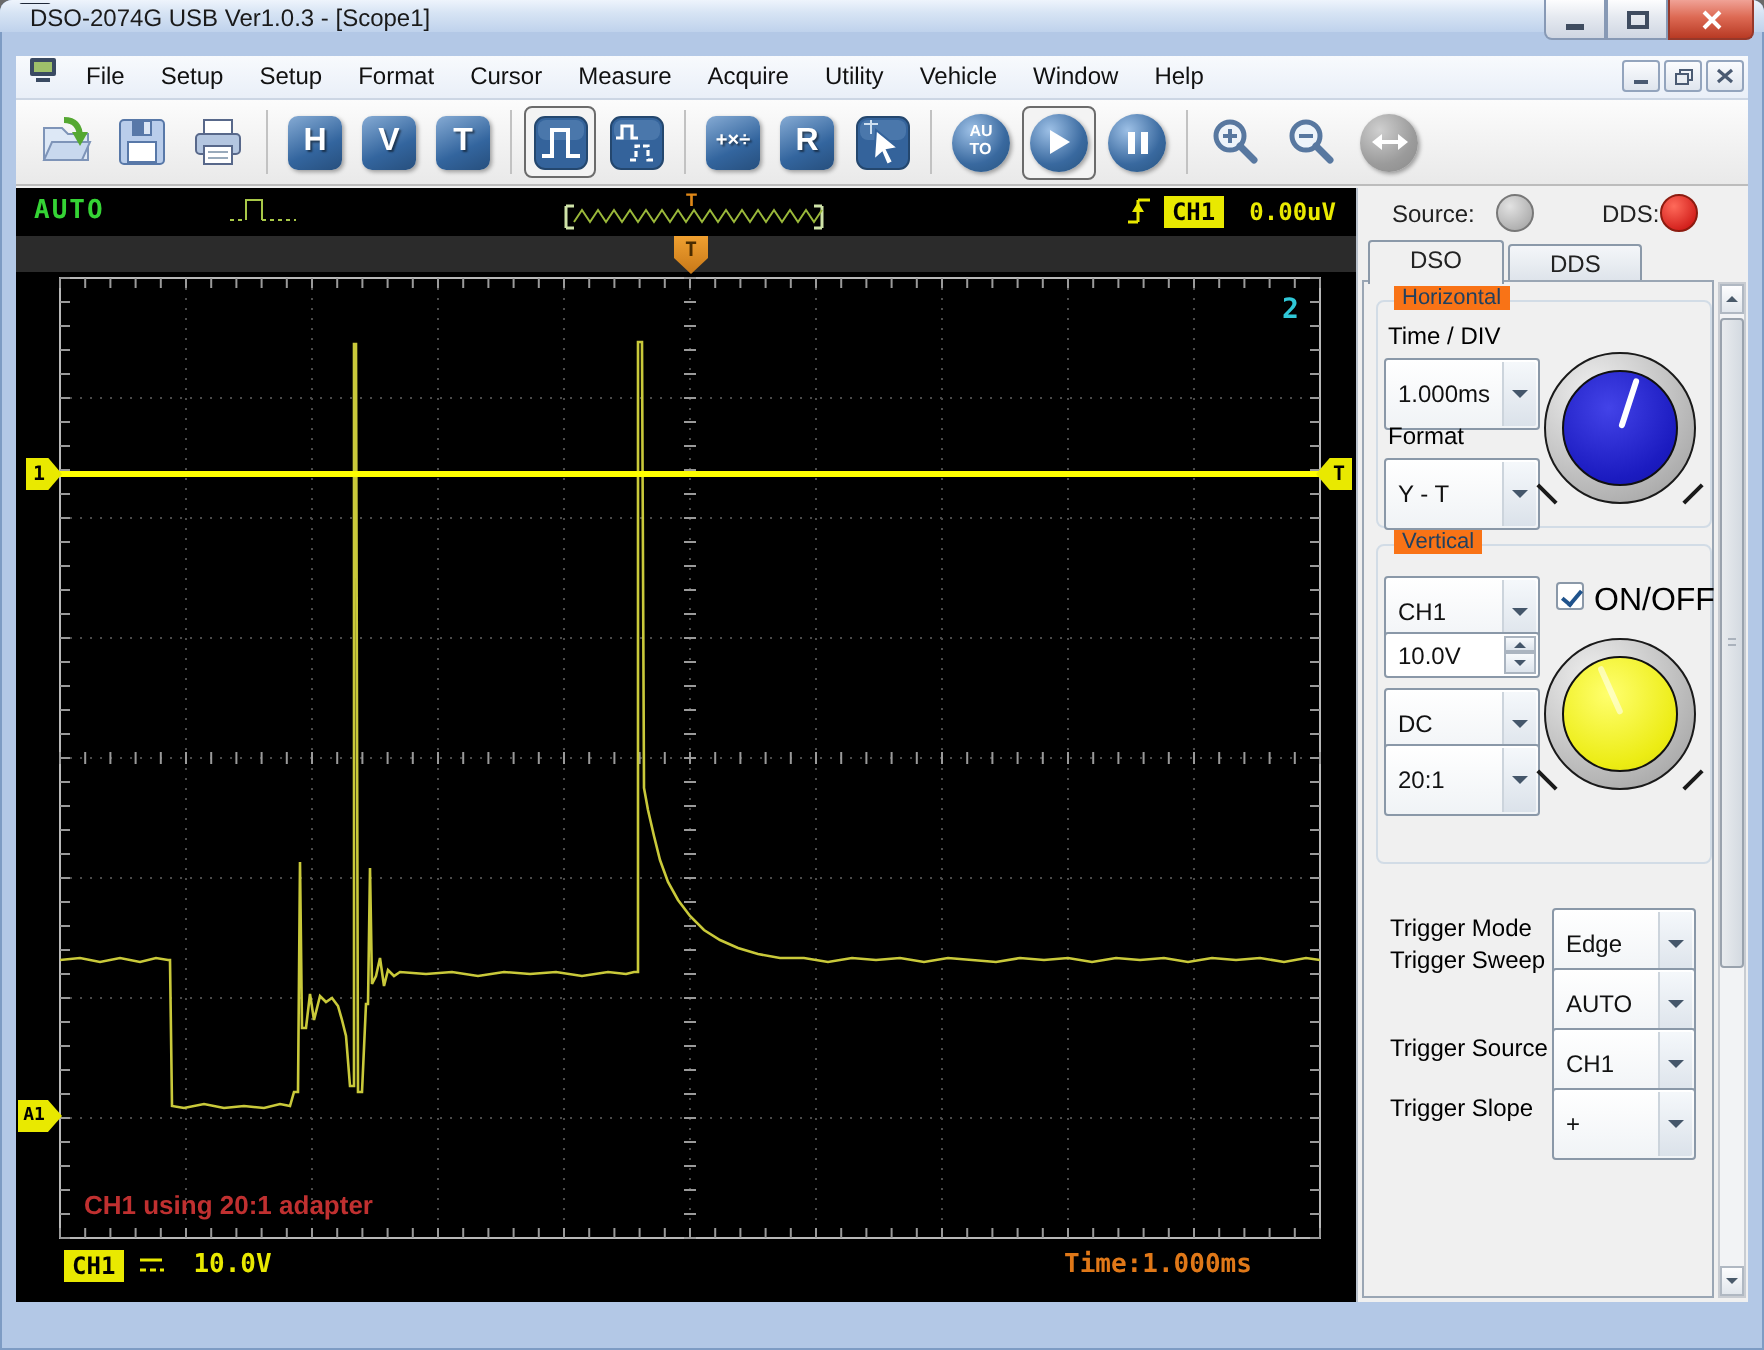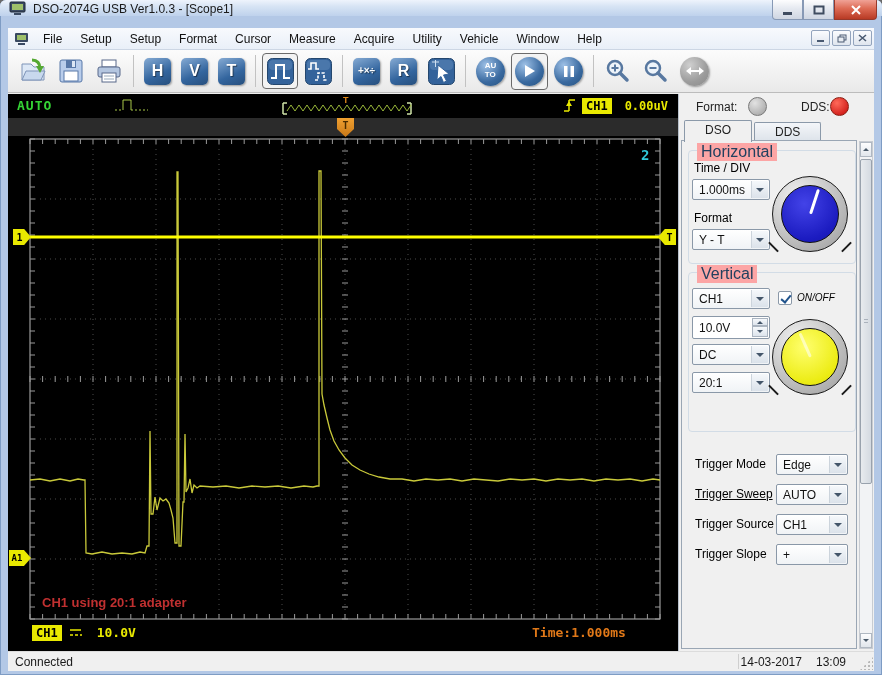--- a/index.html
+++ b/index.html
@@ -2,33 +2,33 @@
 <html><head>
 <meta charset="utf-8">
 <style>
   * { margin:0; padding:0; box-sizing:border-box; }
   html,body { width:882px; height:675px; font-family:"Liberation Sans", sans-serif; background:#6a6a6a; }
   .window { position:relative; width:882px; height:675px; background:#b3c8e6; border-radius:6px 6px 0 0; overflow:hidden;
             box-shadow: inset 0 0 0 1px #7e9cc4; }
 
   
   .titlebar { position:absolute; top:0; left:0; right:0; height:16px;
-              background:linear-gradient(#eef4fc,#d7e4f4 40%,#bfd2ec); display:flex; align-items:flex-end; padding-left:9px; }
+              background:linear-gradient(#eef4fc,#d7e4f4 40%,#bfd2ec); display:flex; align-items:flex-start; padding-left:9px;flex-direction:column; }
   .title-text { font-size:12px; color:#1a1a1a; margin-left:6px; }
   .winbtns { position:absolute; top:0; right:5px; display:flex; }
   .winbtn { width:31px; height:20px; border:1px solid #8799b5; border-top:none; display:flex; align-items:center; justify-content:center;
             background:linear-gradient(#fdfdfe,#e5e9f0 45%,#cfd6e2); }
   .winbtn.min { border-radius:0 0 0 4px; }
   .winbtn.close { width:43px; border-radius:0 0 4px 0; background:linear-gradient(#f0a296,#dd6a54 45%,#b83a24); border-color:#96382a; }
 
   
   .client { position:absolute; top:28px; left:8px; right:8px; bottom:24px; background:#f0f0f0; }
 
   .menubar { position:relative; height:22px; background:linear-gradient(#f8fafd,#e9eff8); border-bottom:1px solid #ccd6e4;
-             display:flex; align-items:center; padding-left:6px; }
+             display:flex; align-items:flex-start; padding-left:6px; }
   .menu-item { font-size:12px; color:#111; padding:3px 9px; }
   .mdi-btns { position:absolute; right:2px; top:2px; display:flex; gap:2px; }
   .mdi-btn { width:19px; height:16px; border:1px solid #93a4bd; border-radius:2px;
              background:linear-gradient(#fbfcfe,#dfe5ee); display:flex; align-items:center; justify-content:center; }
 
   .toolbar { height:43px; background:linear-gradient(#fcfcfc,#e9e9e9); border-bottom:1px solid #bcbcbc;
              display:flex; align-items:center; padding-left:6px; }
   .tb-sep { width:1px; height:32px; background:#c2c2c2; margin:0 5px; }
   .tbtn-wrap { padding:3px; border:1px solid transparent; border-radius:4px; margin:0 1px; }
   .tbtn-wrap.selected { border-color:#6b6b6b; background:#f3f3f3; }
@@ -80,42 +80,42 @@
   .indicator { position:absolute; top:1px; width:19px; height:19px; border-radius:50%; }
   .ind-gray { left:69px; background:radial-gradient(circle at 35% 30%, #e2e2e2, #9e9e9e); border:1px solid #787878; }
   .ind-red { left:151px; background:radial-gradient(circle at 35% 30%, #ff6a5a, #c40808); border:1px solid #8c1c10; }
   .tabs { position:absolute; left:5px; top:26px; display:flex; align-items:flex-end; height:21px; }
   .tab { height:19px; padding:2px 20px; font-size:12px; color:#222; border:1px solid #8b99a9; border-bottom:none;
          border-radius:2px 2px 0 0; background:linear-gradient(#f4f6f9,#dde3ea); margin-right:2px; }
   .tab.active { height:22px; background:#f0f0f0; margin-bottom:-1px; z-index:2; }
   .tab-page { position:absolute; left:2px; right:17px; top:46px; bottom:2px; border:1px solid #9aa6b4; background:#f0f0f0; }
 
   .groupbox { position:absolute; left:6px; width:168px; border:1px solid #d2dce6; border-radius:4px; }
-  .groupbox .legend { position:absolute; top:-8px; left:8px; background:#fca5a5; padding:0 4px; font-size:16px; color:#21405f; }
+  .groupbox .legend { position:absolute; top:-8px; left:8px; background:#f97316; padding:0 4px; font-size:11px; color:#21405f; }
   .gb-horizontal { top:9px;  height:114px; }
   .gb-vertical   { top:131px; height:160px; }
   .gb-trigger    { top:299px; height:166px; }
 
   .ctl-label { position:absolute; font-size:12px; color:#000; }
-  .combo { position:absolute; height:21px; background:linear-gradient(#ffffff,#f0f3f6); border:1px solid #8a98a8; border-radius:2px;
+  .combo { position:absolute; height:36px; background:linear-gradient(#ffffff,#f0f3f6); border:1px solid #8a98a8; border-radius:2px;
            font-size:12px; color:#111; display:flex; align-items:center; padding-left:6px; }
   .combo .arrow { position:absolute; right:1px; top:1px; bottom:1px; width:17px; display:flex; align-items:center; justify-content:center;
                   border-left:1px solid #ccd4dc; background:linear-gradient(#f5f8fb,#dbe2ea); border-radius:0 1px 1px 0; }
   .combo .arrow i { display:block; width:0; height:0; border:4px solid transparent; border-top-color:#44566a; margin-top:4px; }
   .spinner { position:absolute; height:23px; background:#fff; border:1px solid #8a98a8; border-radius:2px; font-size:12px; color:#111;
              display:flex; align-items:center; padding-left:6px; }
   .spin-btns { position:absolute; right:1px; top:1px; bottom:1px; width:16px; display:flex; flex-direction:column; }
   .spin-btn { flex:1; border:1px solid #aab4c0; background:linear-gradient(#f6f9fc,#dde4ec); display:flex; align-items:center; justify-content:center; }
   .spin-btn i { width:0; height:0; border:3px solid transparent; }
   .spin-up i { border-bottom-color:#44566a; margin-top:-3px; }
   .spin-down i { border-top-color:#44566a; margin-top:3px; }
   .checkbox { position:absolute; width:14px; height:14px; background:#fff; border:1px solid #8a98a8; border-radius:2px; }
   .checkbox:after { content:''; position:absolute; left:2px; top:3px; width:8px; height:4px;
                     border-left:2px solid #20538c; border-bottom:2px solid #20538c; transform:rotate(-50deg); }
-  .checkbox-label { position:absolute; font-size:10px; color:#000;font-style:italic; }
+  .checkbox-label { position:absolute; font-size:16px; color:#000; }
 
   .knob { position:absolute; width:76px; height:76px; border-radius:50%; border:1px solid #1a1a1a;
           background:radial-gradient(circle at 32% 26%, #efefef, #b4b4b4 70%, #9a9a9a); }
   .knob:before, .knob:after { content:''; position:absolute; width:13px; height:2px; background:#1a1a1a; bottom:3px; }
   .knob:before { left:-6px; transform:rotate(45deg); }
   .knob:after  { right:-6px; transform:rotate(-45deg); }
   .knob-inner { position:absolute; inset:8px; border-radius:50%; border:1px solid #101010; }
   .knob-blue .knob-inner { background:radial-gradient(circle at 40% 32%, #4343e8, #1b1bc0 70%, #1414a8); }
   .knob-yellow .knob-inner { background:radial-gradient(circle at 40% 32%, #ffff6e, #ecec14 70%, #d8d80c); }
   .knob .pointer { position:absolute; left:calc(50% - 1.5px); top:calc(50% - 26px); width:3px; height:26px; border-radius:2px;
@@ -704,21 +704,21 @@
             <path d="M2,4 h11" stroke="#e9e900" stroke-width="1.5"></path>
             <path d="M2,9 h3 M7,9 h3 M12,9 h2" stroke="#e9e900" stroke-width="1.5"></path>
           </svg>
           <span class="ch-volts">10.0V</span>
         </div>
         <div class="time-readout">Time:1.000ms</div>
       </div>
 
       <div class="control-panel">
         <div class="connect-row">
-          <span class="connect-label">Format:</span>
+          <span class="connect-label">Source:</span>
           <span class="indicator ind-gray"></span>
           <span class="dds-label">DDS:</span>
           <span class="indicator ind-red"></span>
         </div>
 
         <div class="tabs">
           <div class="tab active">DSO</div>
           <div class="tab">DDS</div>
         </div>
 
@@ -786,21 +786,21 @@
           </div>
 
           <div id="trigger-rows">
               <div class="ctl-label" style="left: 13px; top: 316px;">Trigger Mode</div>
               <div class="combo" style="left: 94px; top: 313px; width: 72px;">
                 <span>Edge</span>
                 <span class="arrow">
                   <i></i>
                 </span>
               </div>
-              <div class="ctl-label" style="left: 13px; top: 346px; text-decoration: underline;">Trigger Sweep</div>
+              <div class="ctl-label" style="left: 13px; top: 332px;">Trigger Sweep</div>
               <div class="combo" style="left: 94px; top: 343px; width: 72px;">
                 <span>AUTO</span>
                 <span class="arrow">
                   <i></i>
                 </span>
               </div>
               <div class="ctl-label" style="left: 13px; top: 376px;">Trigger Source</div>
               <div class="combo" style="left: 94px; top: 373px; width: 72px;">
                 <span>CH1</span>
                 <span class="arrow">
@@ -825,23 +825,14 @@
           <div class="vs-thumb"></div>
           <div class="vs-arrow down">
               <i></i>
             </div>
         </div>
       </div>
 
     </div>
   </div>
 
-  <div class="statusbar">
-    <span class="status-text">Connected</span>
-    <span class="status-sep"></span>
-    <span class="status-right">
-      <span>14-03-2017</span>
-      <span>13:09</span>
-    </span>
-    <span class="grip"></span>
-  </div>
 
 </div>
 
 </body></html>

